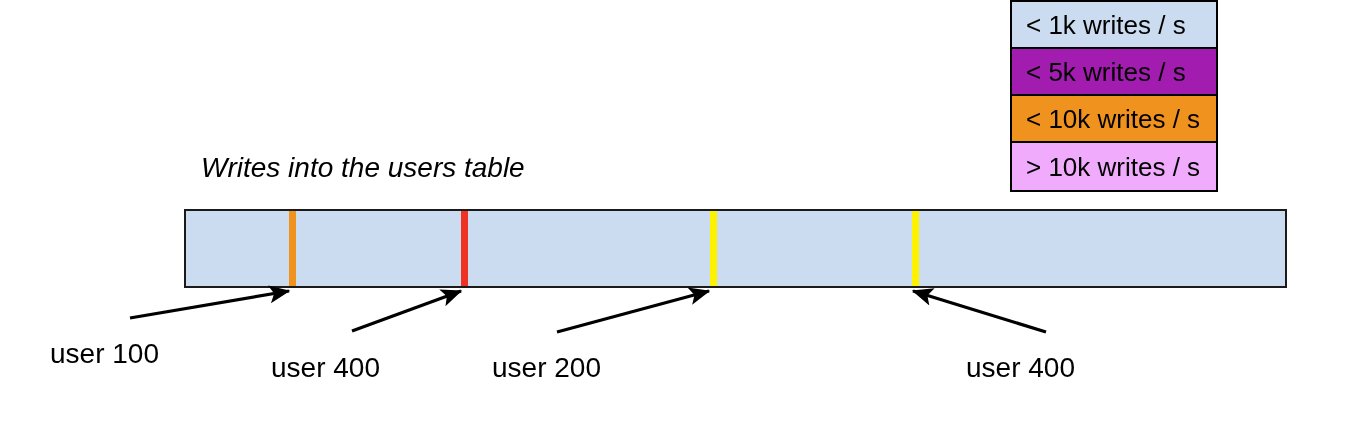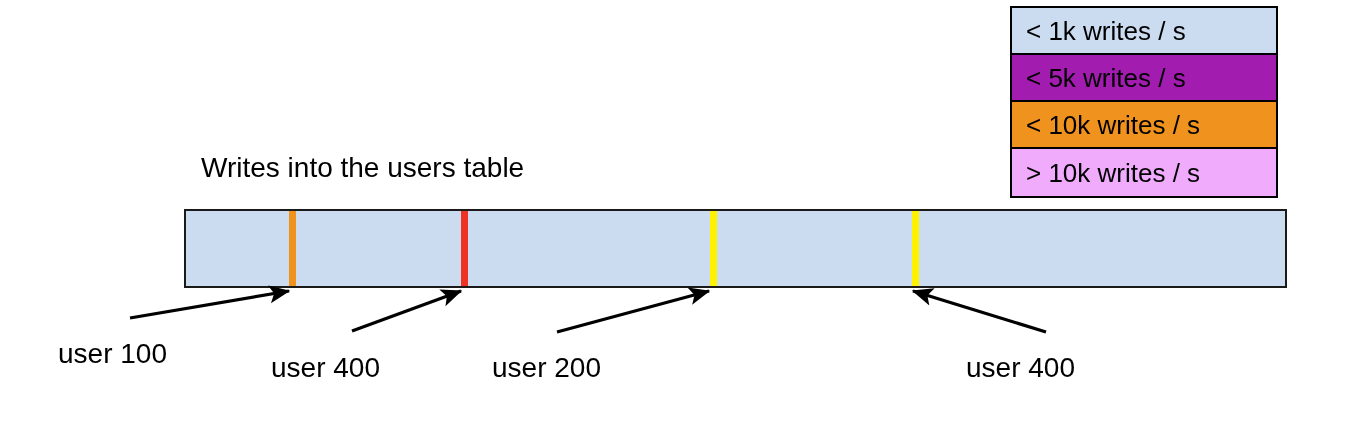--- a/index.html
+++ b/index.html
@@ -21,22 +21,22 @@
     left: 0;
     top: 0;
     width: 1350px;
     height: 422px;
   }
 
   
   .legend {
     position: absolute;
     left: 1010px;
-    top: 6px;
-    width: 268px;
+    top: 0;
+    width: 208px;
     border: 2px solid #000000;
     box-sizing: border-box;
   }
   .legend-row {
     height: 47px;
     box-sizing: border-box;
     border-bottom: 2px solid #000000;
     display: flex;
     align-items: center;
     padding-left: 14px;
@@ -52,20 +52,21 @@
   }
 
   
   .caption {
     position: absolute;
     left: 201px;
     top: 152px;
     font-size: 28px;
     line-height: 32px;
     white-space: nowrap;
+    font-style: italic;
   }
 
   
   .bar {
     position: absolute;
     left: 184px;
     top: 209px;
     width: 1103px;
     height: 79px;
     background: #ccdcf0;
@@ -131,18 +132,18 @@
       <marker id="arrowhead" markerWidth="7" markerHeight="7" refX="6.2" refY="3.1" orient="auto" markerUnits="strokeWidth">
         <path d="M0,0.3 L6.6,3.1 L0,5.9 L1.5,3.1 Z" fill="#000000"></path>
       </marker>
     </defs>
     <line id="arrow-0" stroke="#000000" stroke-width="3.2" marker-end="url(#arrowhead)" x1="130" y1="318" x2="289" y2="291"></line>
     <line id="arrow-1" stroke="#000000" stroke-width="3.2" marker-end="url(#arrowhead)" x1="352" y1="331" x2="461" y2="291"></line>
     <line id="arrow-2" stroke="#000000" stroke-width="3.2" marker-end="url(#arrowhead)" x1="557" y1="332" x2="709" y2="291"></line>
     <line id="arrow-3" stroke="#000000" stroke-width="3.2" marker-end="url(#arrowhead)" x1="1046" y1="332" x2="913" y2="291"></line>
   </svg>
 
-  <div class="callout-label" id="callout-label-0" style="left: 50px; top: 338px; margin-left: 8px;">user 100</div>
+  <div class="callout-label" id="callout-label-0" style="left: 50px; top: 338px;">user 100</div>
   <div class="callout-label" id="callout-label-1" style="left: 271px; top: 352px;">user 400</div>
   <div class="callout-label" id="callout-label-2" style="left: 492px; top: 352px;">user 200</div>
   <div class="callout-label" id="callout-label-3" style="left: 966px; top: 352px;">user 400</div>
 
 </div>
 
 </body></html>

